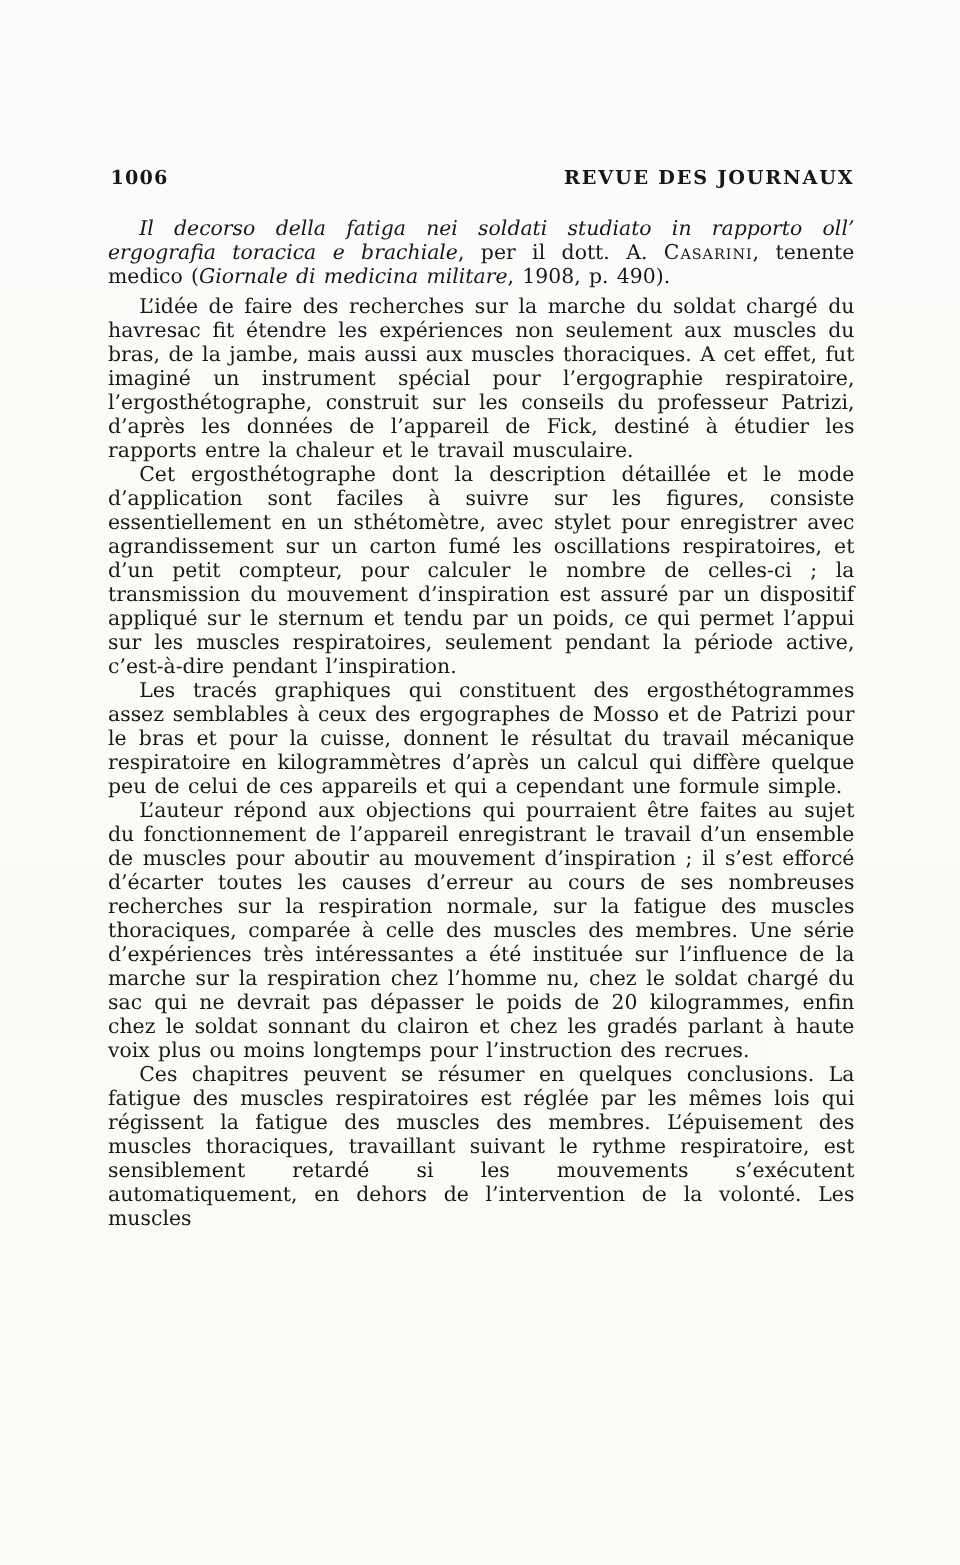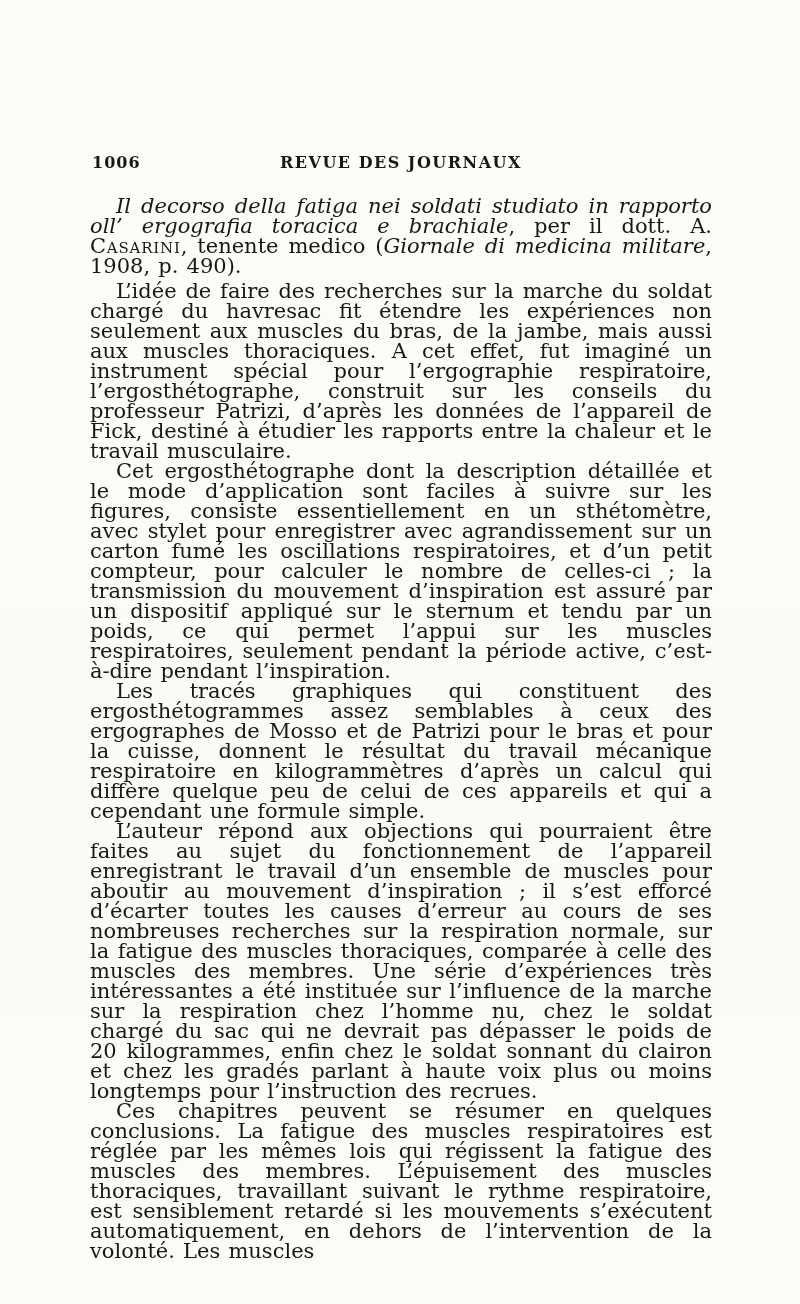--- a/index.html
+++ b/index.html
@@ -16,45 +16,45 @@
     position: relative;
     width: 800px;
     height: 1304px;
     font-family: "DejaVu Serif", "Liberation Serif", serif;
     color: #181716;
     background: linear-gradient(180deg, #fcfcfa 0%, #fafaf7 60%, #fbfbf8 100%);
   }
   .content {
     position: absolute;
     left: 90px;
-    top: 153px;
+    top: 138px;
     width: 622px;
   }
   .page-header {
     position: relative;
     height: 20px;
     margin-bottom: 23px;
     font-size: 16px;
     line-height: 20px;
     font-weight: bold;
   }
   .page-number {
     position: absolute;
     left: 2px;
     top: 0;
     letter-spacing: 1px;
   }
   .running-title {
     display: block;
-    text-align: center;
+    text-align: right;
     letter-spacing: 1.5px;
   }
   .body-text p {
     margin: 0;
-    font-size: 21px;
+    font-size: 17px;
     line-height: 20px;
     text-align: justify;
     text-indent: 26px;
     word-spacing: 1.5px;
   }
   .body-text p.citation {
     margin-bottom: 5px;
   }
   .citation .it {
     font-style: italic;

